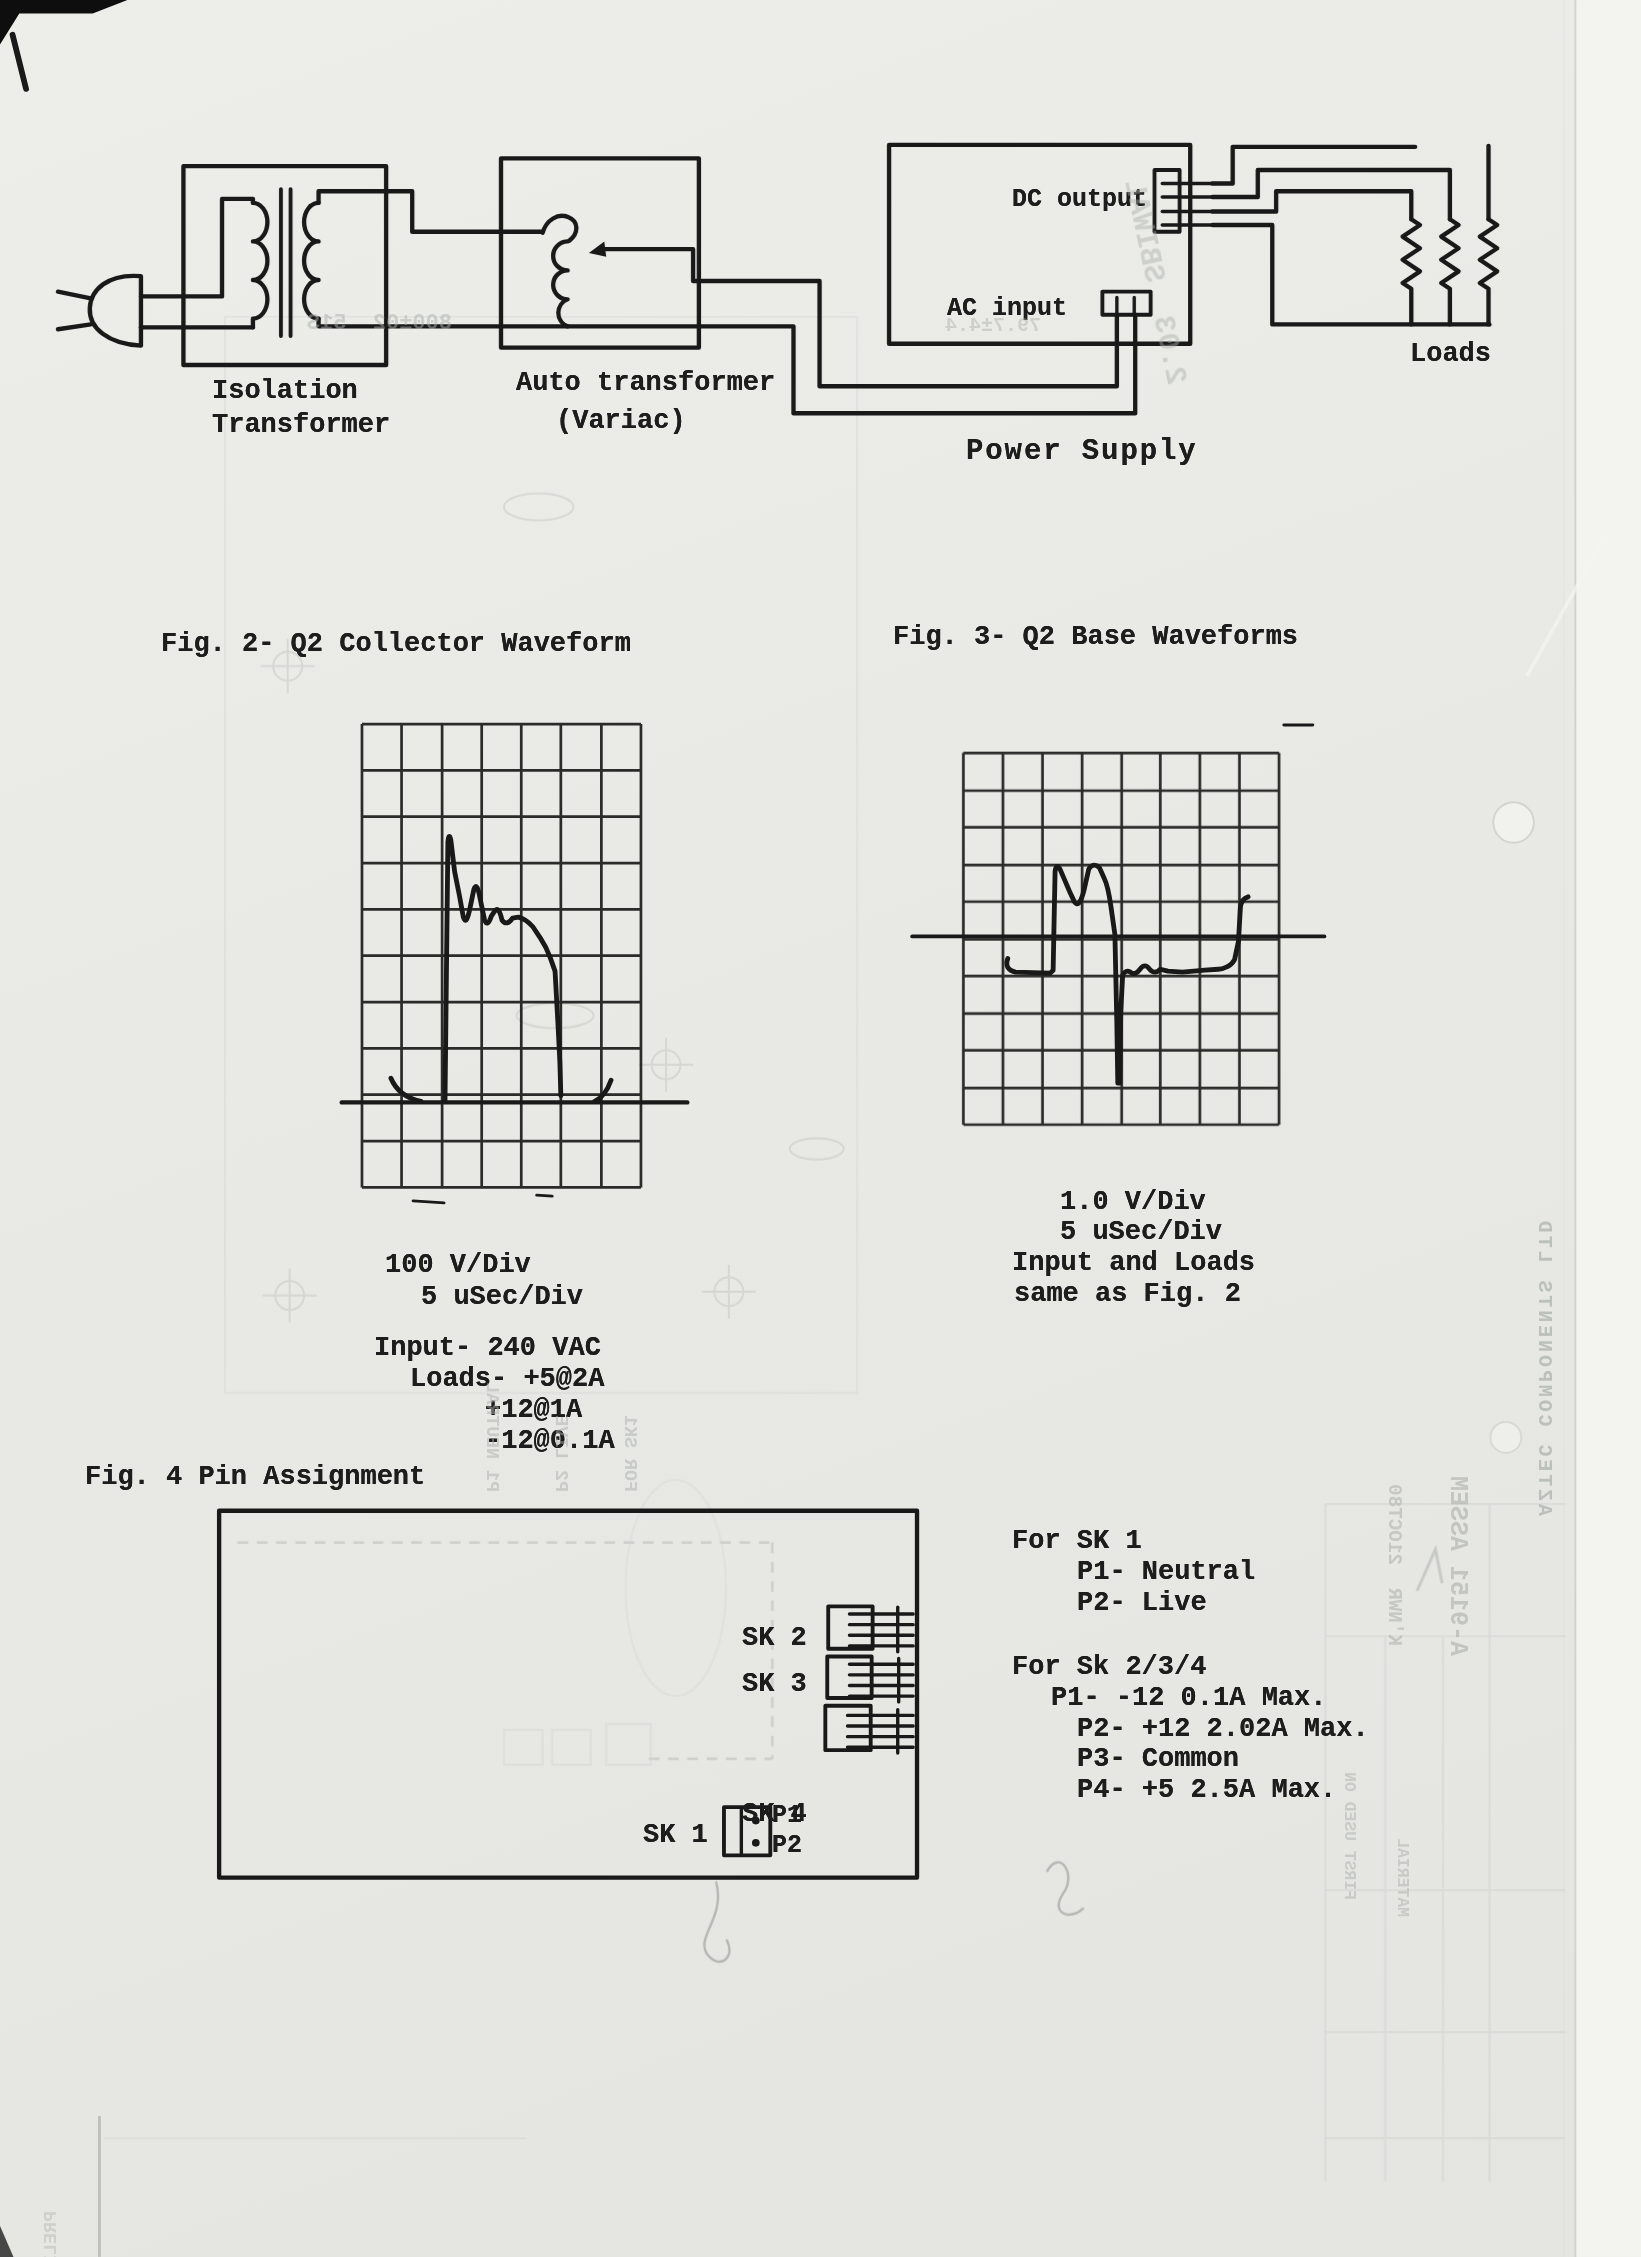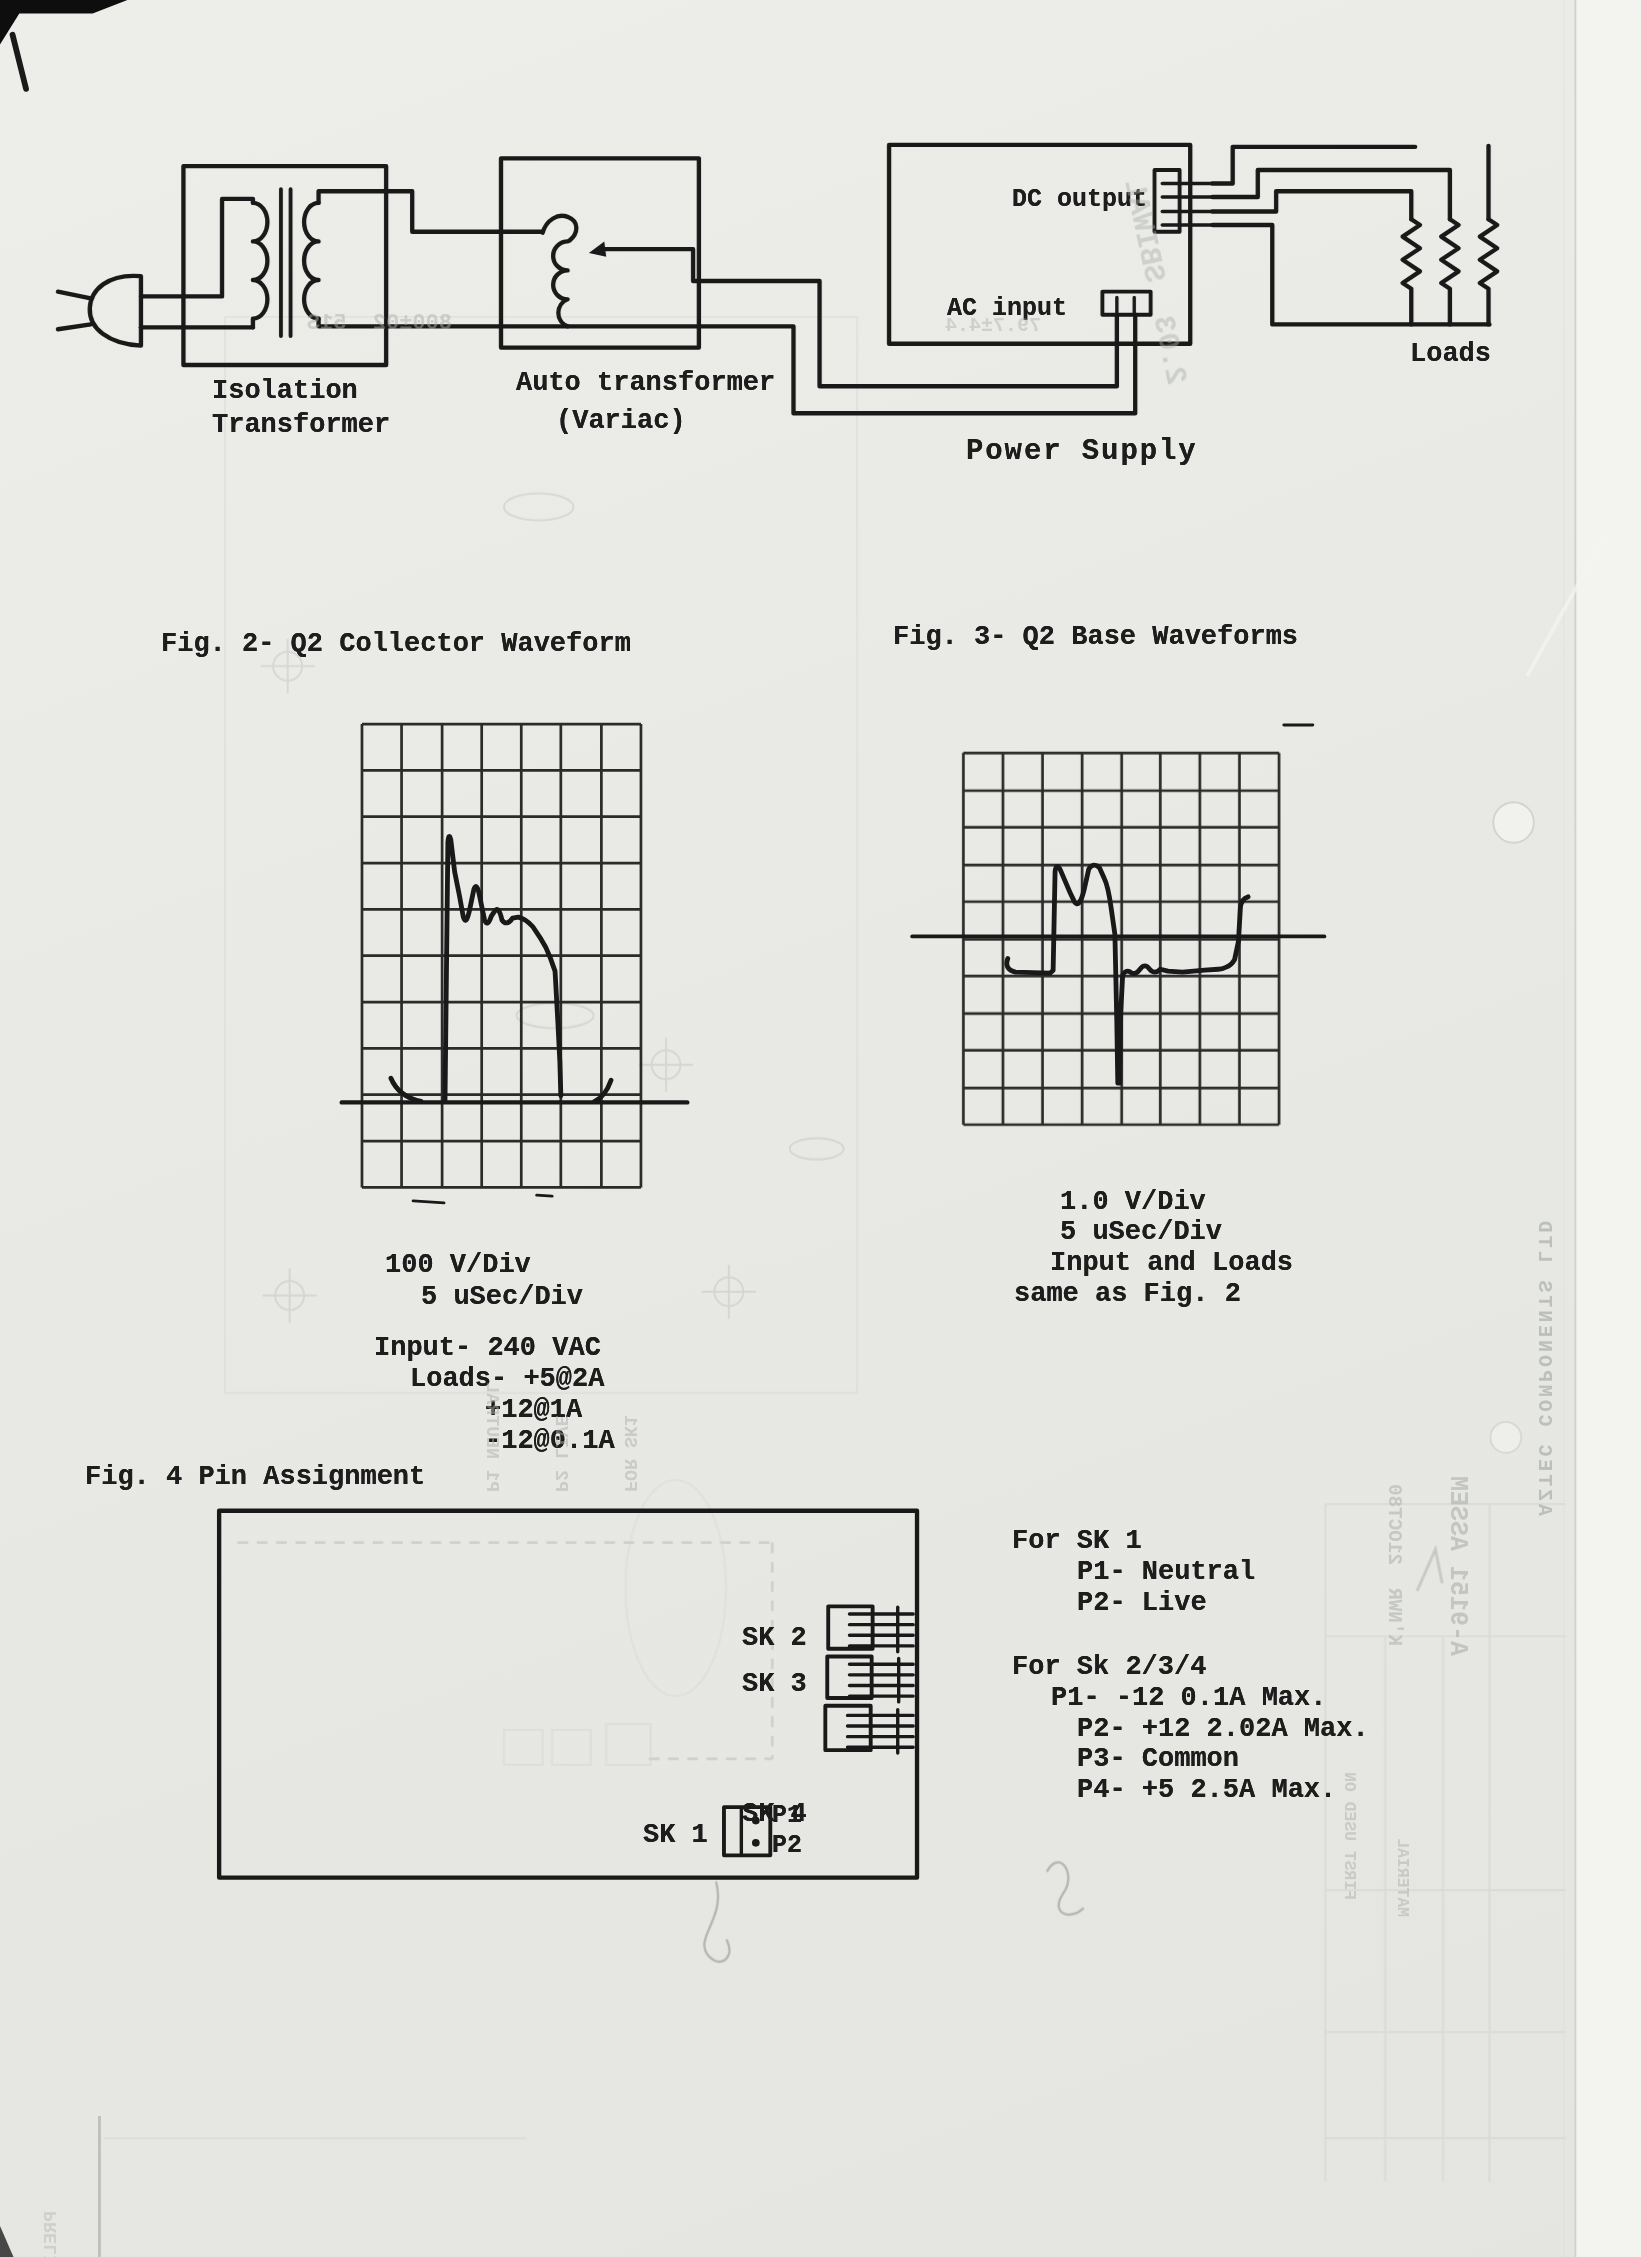--- a/index.html
+++ b/index.html
@@ -186,21 +186,21 @@
   <div class="t" style="left:385px;top:1251px;">100 V/Div</div>
   <div class="t" style="left:421px;top:1283px;">5 uSec/Div</div>
   <div class="t" style="left:374px;top:1334px;">Input- 240 VAC</div>
   <div class="t" style="left:374px;top:1365px;margin-left:36px;">Loads- +5@2A</div>
   <div class="t" style="left:485px;top:1396px;">+12@1A</div>
   <div class="t" style="left:485px;top:1427px;">-12@0.1A</div>
 
   <div class="t" style="left:893px;top:623px;">Fig. 3- Q2 Base Waveforms</div>
   <div class="t" style="left:1060px;top:1188px;">1.0 V/Div</div>
   <div class="t" style="left:1060px;top:1218px;">5 uSec/Div</div>
-  <div class="t" style="left:1050px;top:1249px;">Input and Loads</div>
+  <div class="t" style="left:1012px;top:1249px;">Input and Loads</div>
   <div class="t" style="left:1014px;top:1280px;">same as Fig. 2</div>
 
   <div class="t" style="left:85px;top:1463px;">Fig. 4 Pin Assignment</div>
   <div class="t" style="left:742px;top:1624px;">SK 2</div>
   <div class="t" style="left:742px;top:1670px;">SK 3</div>
   <div class="t" style="left:742px;top:1800px;">SK 4</div>
   <div class="t" style="left:643px;top:1821px;">SK 1</div>
   <div class="t sm" style="left:772px;top:1802px;">P1</div>
   <div class="t sm" style="left:772px;top:1832px;">P2</div>
 

